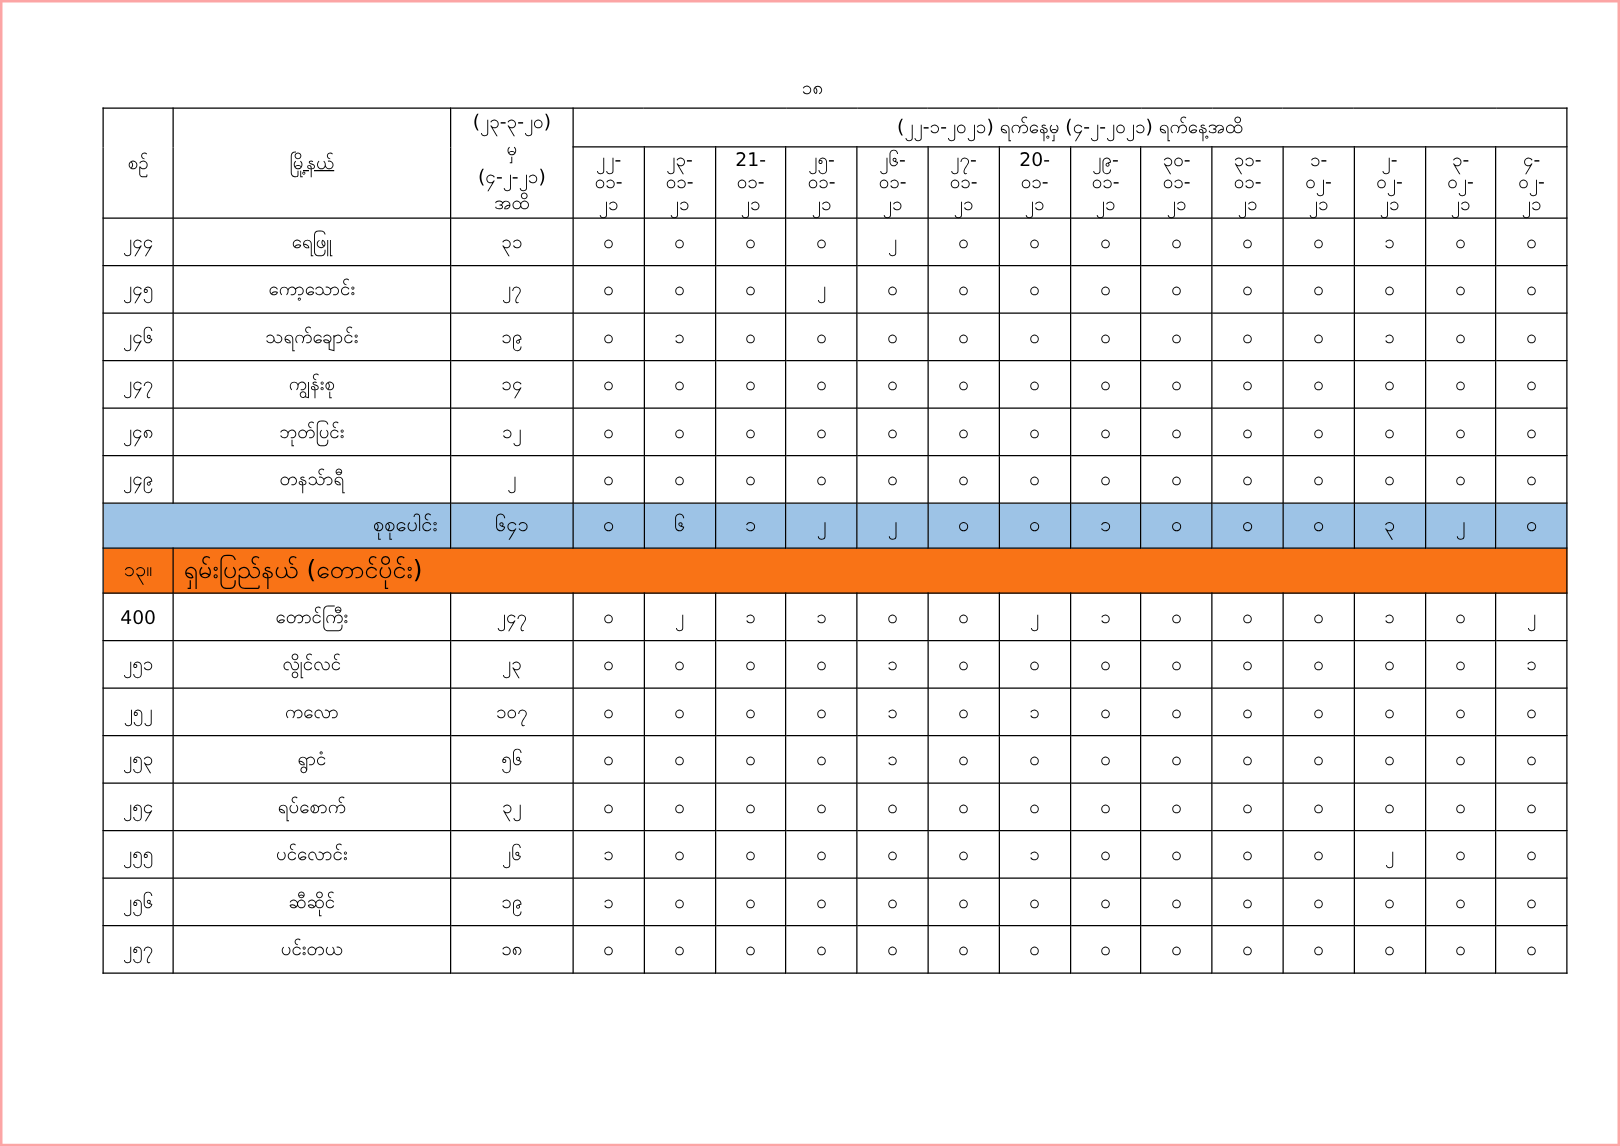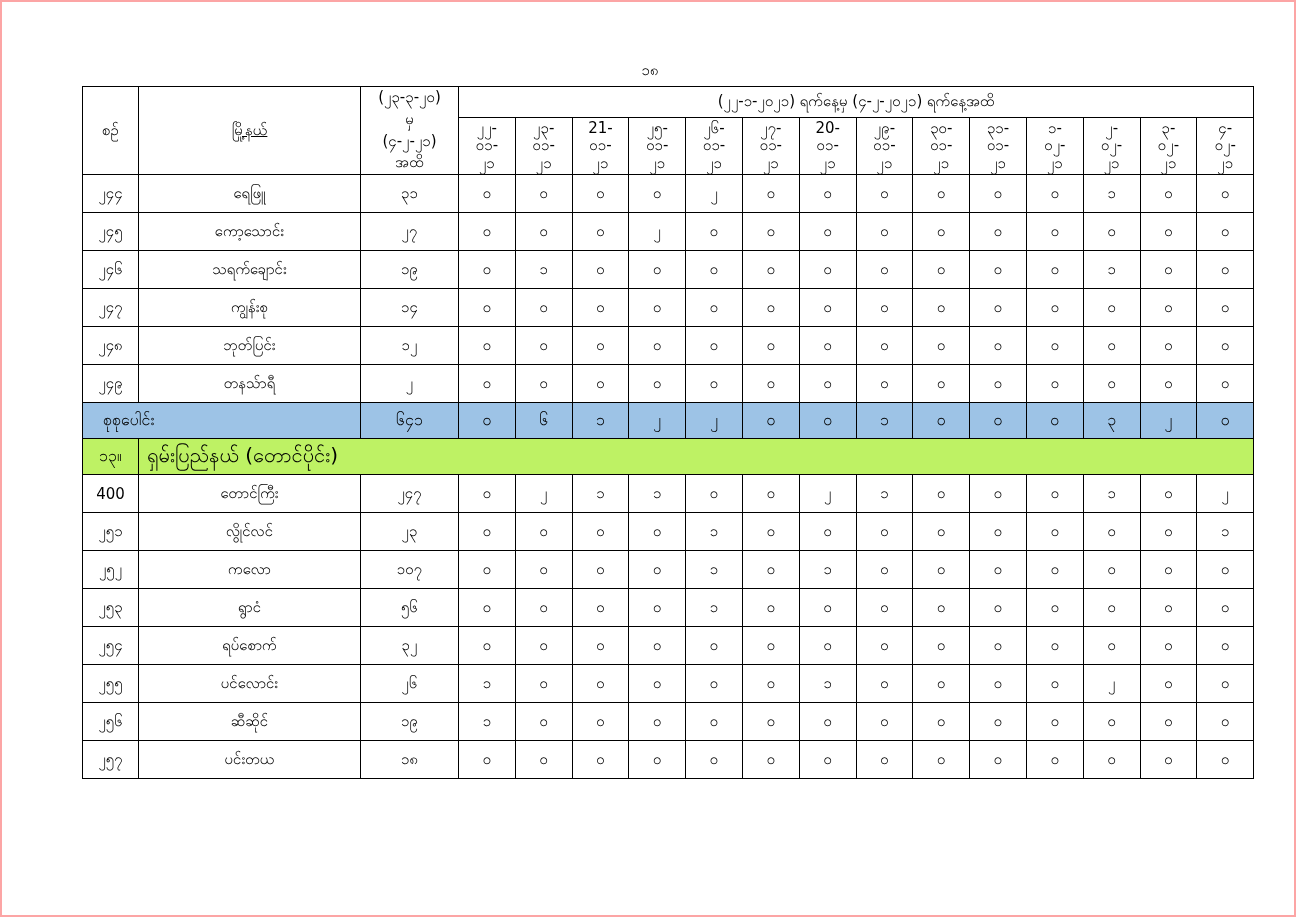--- a/index.html
+++ b/index.html
@@ -73,26 +73,25 @@
   }
   .row-prev { font-size: 15px; }
   .cell { font-size: 15px; }
   tr.datarow td { height: 37px; }
   tr.total td {
     background: #9dc3e6;
     height: 35px;
     font-size: 16px;
   }
   tr.total td.label {
-    text-align: left;
+    text-align: right;
     padding-right: 10px;
-    padding-left: 20px;
   }
   tr.section td {
-    background: #bef264;
+    background: #f97316;
     height: 35px;
   }
   tr.section td.sec-no { font-size: 16px; }
   tr.section td.sec-title {
     text-align: left;
     padding-left: 8px;
     font-size: 20px;
   }
 </style>
 </head>

